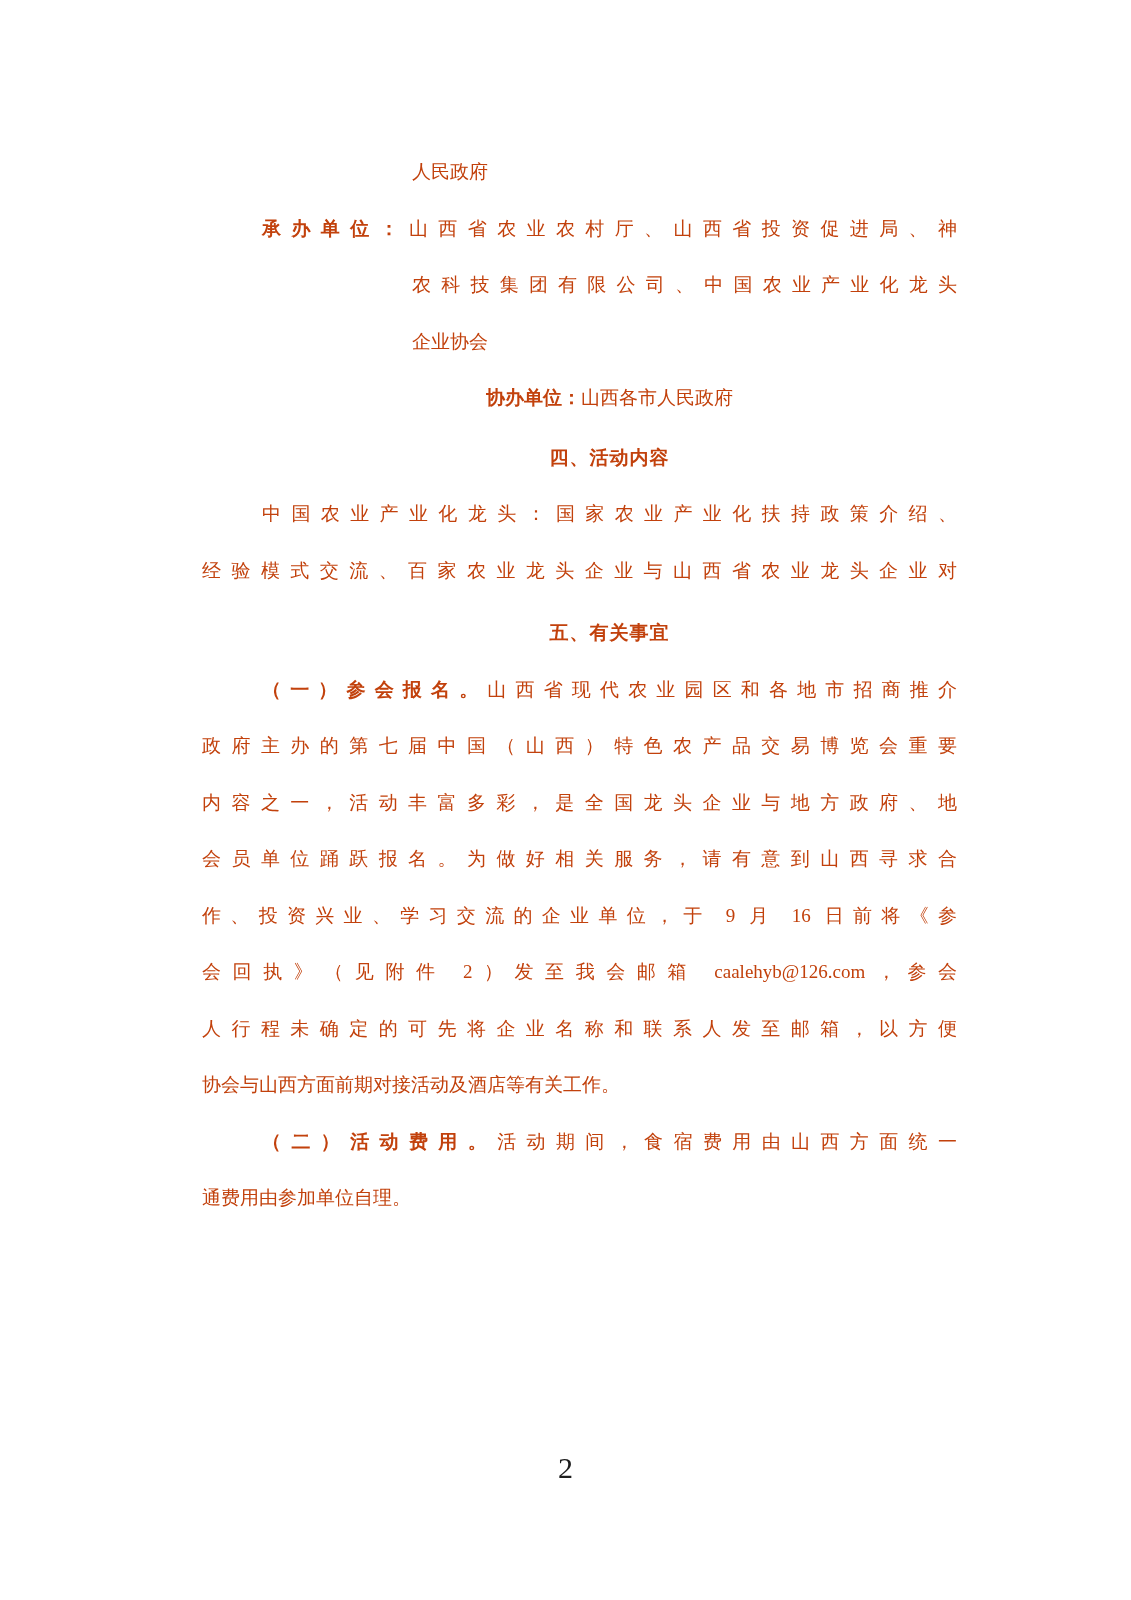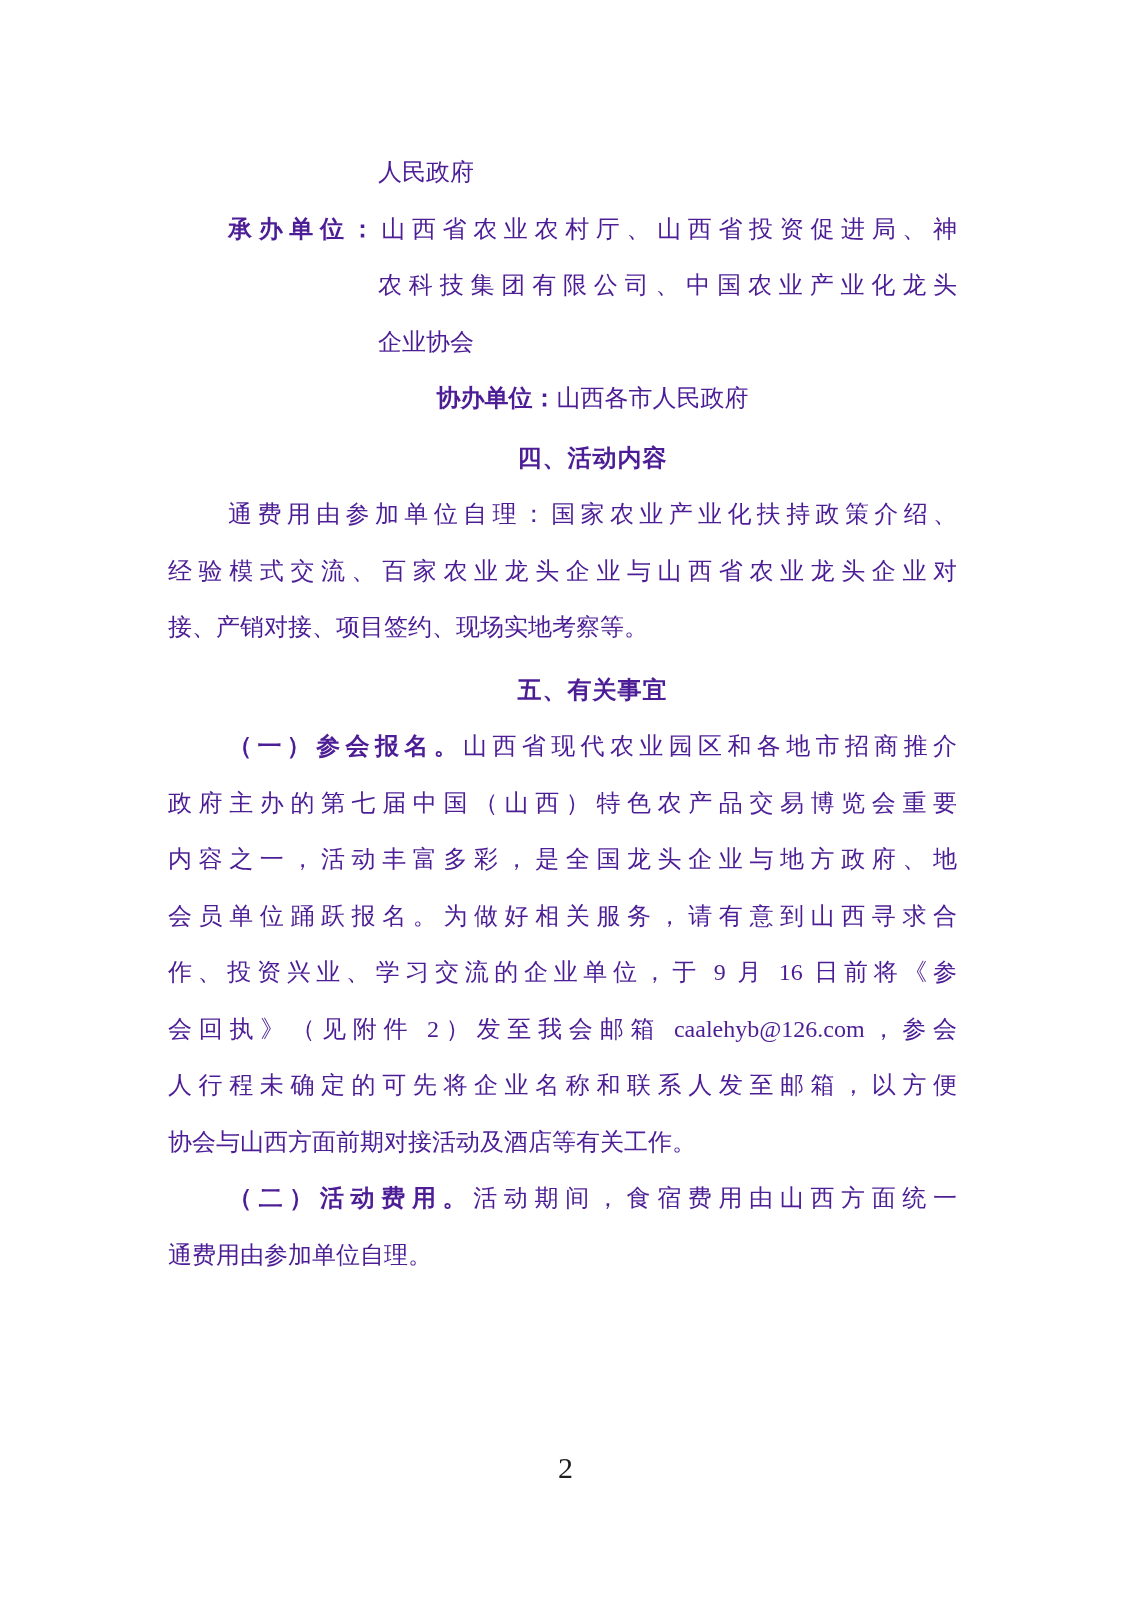--- a/index.html
+++ b/index.html
@@ -16,23 +16,24 @@
     color:#1d1d1d;
   }
   .text-block{
     position:absolute;
     left:168px;top:144px;
     width:789px;
   }
   .line{
     height:56.5px;
     line-height:56.5px;
-    font-size:24px;
+    font-size:19px;
     white-space:nowrap;
-    color:#4c1d95;
+    color:#c2410c;
+    margin-left:34px;
   }
   .line.justify{
     white-space:normal;
     text-align:justify;
     text-align-last:justify;
     text-justify:inter-character;
   }
   .ind0{padding-left:0;}
   .ind2{padding-left:60px;text-align:center;}
   .ind7{padding-left:210px;}
@@ -57,23 +58,22 @@
 <body>
 
 <div class="page">
   <div class="text-block">
       <div class="line ind7"><span class="seg">人民政府</span></div>
       <div class="line ind2 justify"><span class="seg-bold">承办单位：</span><span class="seg">山西省农业农村厅、山西省投资促进局、神</span></div>
       <div class="line ind7 justify"><span class="seg">农科技集团有限公司、中国农业产业化龙头</span></div>
       <div class="line ind7"><span class="seg">企业协会</span></div>
       <div class="line ind2"><span class="seg-bold">协办单位：</span><span class="seg">山西各市人民政府</span></div>
       <div class="line ind2 heading" style="margin-top: 3px;"><span class="seg-bold">四、活动内容</span></div>
-      <div class="line ind2 justify"><span class="seg">通费用由参加单位自理：国家农业产业化扶持政策介绍、</span></div>
+      <div class="line ind2 justify"><span class="seg">中国农业产业化龙头：国家农业产业化扶持政策介绍、</span></div>
       <div class="line ind0 justify"><span class="seg">经验模式交流、百家农业龙头企业与山西省农业龙头企业对</span></div>
-      <div class="line ind0"><span class="seg">接、产销对接、项目签约、现场实地考察等。</span></div>
       <div class="line ind2 heading" style="margin-top: 6px;"><span class="seg-bold">五、有关事宜</span></div>
       <div class="line ind2 justify"><span class="seg-bold">（一）参会报名。</span><span class="seg">山西省现代农业园区和各地市招商推介</span></div>
       <div class="line ind0 justify"><span class="seg">政府主办的第七届中国（山西）特色农产品交易博览会重要</span></div>
       <div class="line ind0 justify"><span class="seg">内容之一，活动丰富多彩，是全国龙头企业与地方政府、地</span></div>
       <div class="line ind0 justify"><span class="seg">会员单位踊跃报名。为做好相关服务，请有意到山西寻求合</span></div>
       <div class="line ind0 justify"><span class="seg">作、投资兴业、学习交流的企业单位，于 9 月 16 日前将《参</span></div>
       <div class="line ind0 justify"><span class="seg">会回执》（见附件 2）发至我会邮箱 caalehyb@126.com，参会</span></div>
       <div class="line ind0 justify"><span class="seg">人行程未确定的可先将企业名称和联系人发至邮箱，以方便</span></div>
       <div class="line ind0"><span class="seg">协会与山西方面前期对接活动及酒店等有关工作。</span></div>
       <div class="line ind2 justify"><span class="seg-bold">（二）活动费用。</span><span class="seg">活动期间，食宿费用由山西方面统一</span></div>

